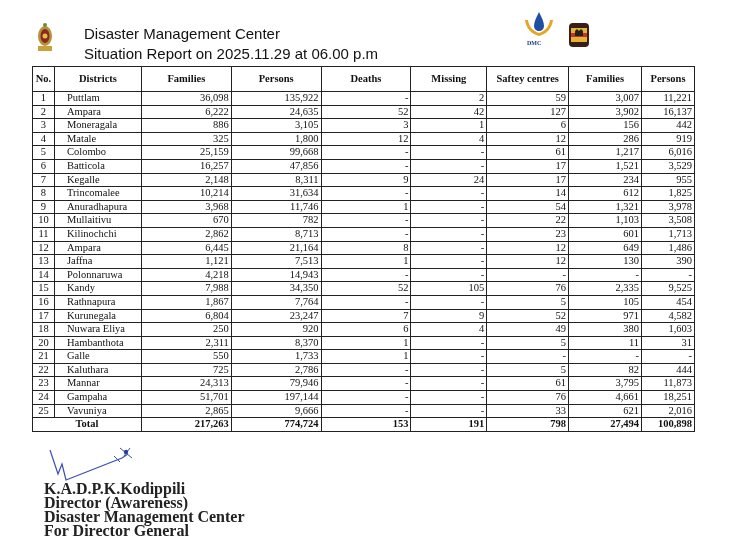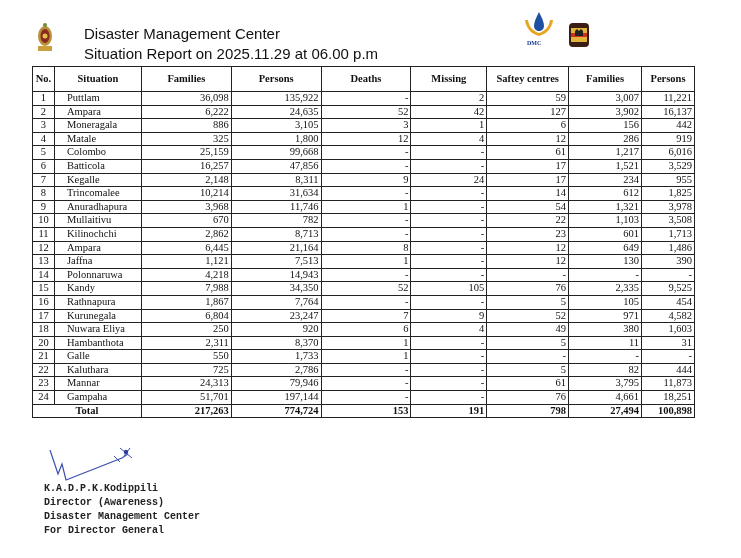--- a/index.html
+++ b/index.html
@@ -14,21 +14,21 @@
     position: absolute; left: 32px; top: 66px; width: 663px;
     border-collapse: collapse; font-family: "Liberation Serif", serif; font-size: 10.5px; color: #111;
   }
   table.report th, table.report td { border: 1px solid #222; padding: 0 2px; line-height: 12.6px; height: 12.6px; }
   table.report th { font-weight: bold; height: 24px; font-size: 10.5px; text-align: center; }
   table.report td.num { text-align: right; }
   table.report td.no { text-align: center; }
   table.report td.dist { text-align: left; padding-left: 12px; }
   table.report tr.total td { font-weight: bold; font-family: Liberation Serif, serif; }
   .sign { position: absolute; left: 36px; top: 444px; width: 120px; height: 44px; }
-  .signature-block { position: absolute; left: 44px; top: 482px; font-family: Liberation Mono, monospace; font-weight: bold; font-size: 10px; line-height: 14px; color: #222; }
+  .signature-block { position: absolute; left: 44px; top: 482px; font-family: Liberation Serif, serif; font-weight: bold; font-size: 16px; line-height: 14px; color: #222; }
 </style>
 </head>
 <body>
 
 <svg class="emblem" viewBox="0 0 18 30">
   <rect x="2" y="24" width="14" height="5" fill="#c9a13b"></rect>
   <ellipse cx="9" cy="14" rx="7" ry="10" fill="#b8913a"></ellipse>
   <ellipse cx="9" cy="14" rx="4.5" ry="7" fill="#8a2a1e"></ellipse>
   <circle cx="9" cy="14" r="2.5" fill="#e2c04d"></circle>
   <circle cx="9" cy="3" r="2" fill="#6d8c3a"></circle>
@@ -63,21 +63,21 @@
       <col style="width:90px">
       <col style="width:90px">
     <col style="width:76px">
       <col style="width:82px">
       <col style="width:73px">
       <col style="width:53px">
   </colgroup>
   <thead>
     <tr>
       <th>No.</th>
-      <th>Situation</th>
+      <th>Districts</th>
       <th>Families</th>
       <th>Persons</th>
       <th>Deaths</th>
       <th>Missing</th>
       <th>Saftey centres</th>
       <th>Families</th>
       <th>Persons</th>
     </tr>
   </thead>
   <tbody id="table-body">
@@ -326,20 +326,31 @@
       <tr>
         <td class="no">24</td>
         <td class="dist">Gampaha</td>
         <td class="num">51,701</td>
         <td class="num">197,144</td>
         <td class="num">-</td>
         <td class="num">-</td>
         <td class="num">76</td>
         <td class="num">4,661</td>
         <td class="num">18,251</td>
+      </tr>
+      <tr>
+        <td class="no">25</td>
+        <td class="dist">Vavuniya</td>
+        <td class="num">2,865</td>
+        <td class="num">9,666</td>
+        <td class="num">-</td>
+        <td class="num">-</td>
+        <td class="num">33</td>
+        <td class="num">621</td>
+        <td class="num">2,016</td>
       </tr>
     </tbody>
   <tfoot>
     <tr class="total">
       <td colspan="2" style="text-align:center">Total</td>
       <td class="num">217,263</td>
       <td class="num">774,724</td>
       <td class="num">153</td>
       <td class="num">191</td>
       <td class="num">798</td>

